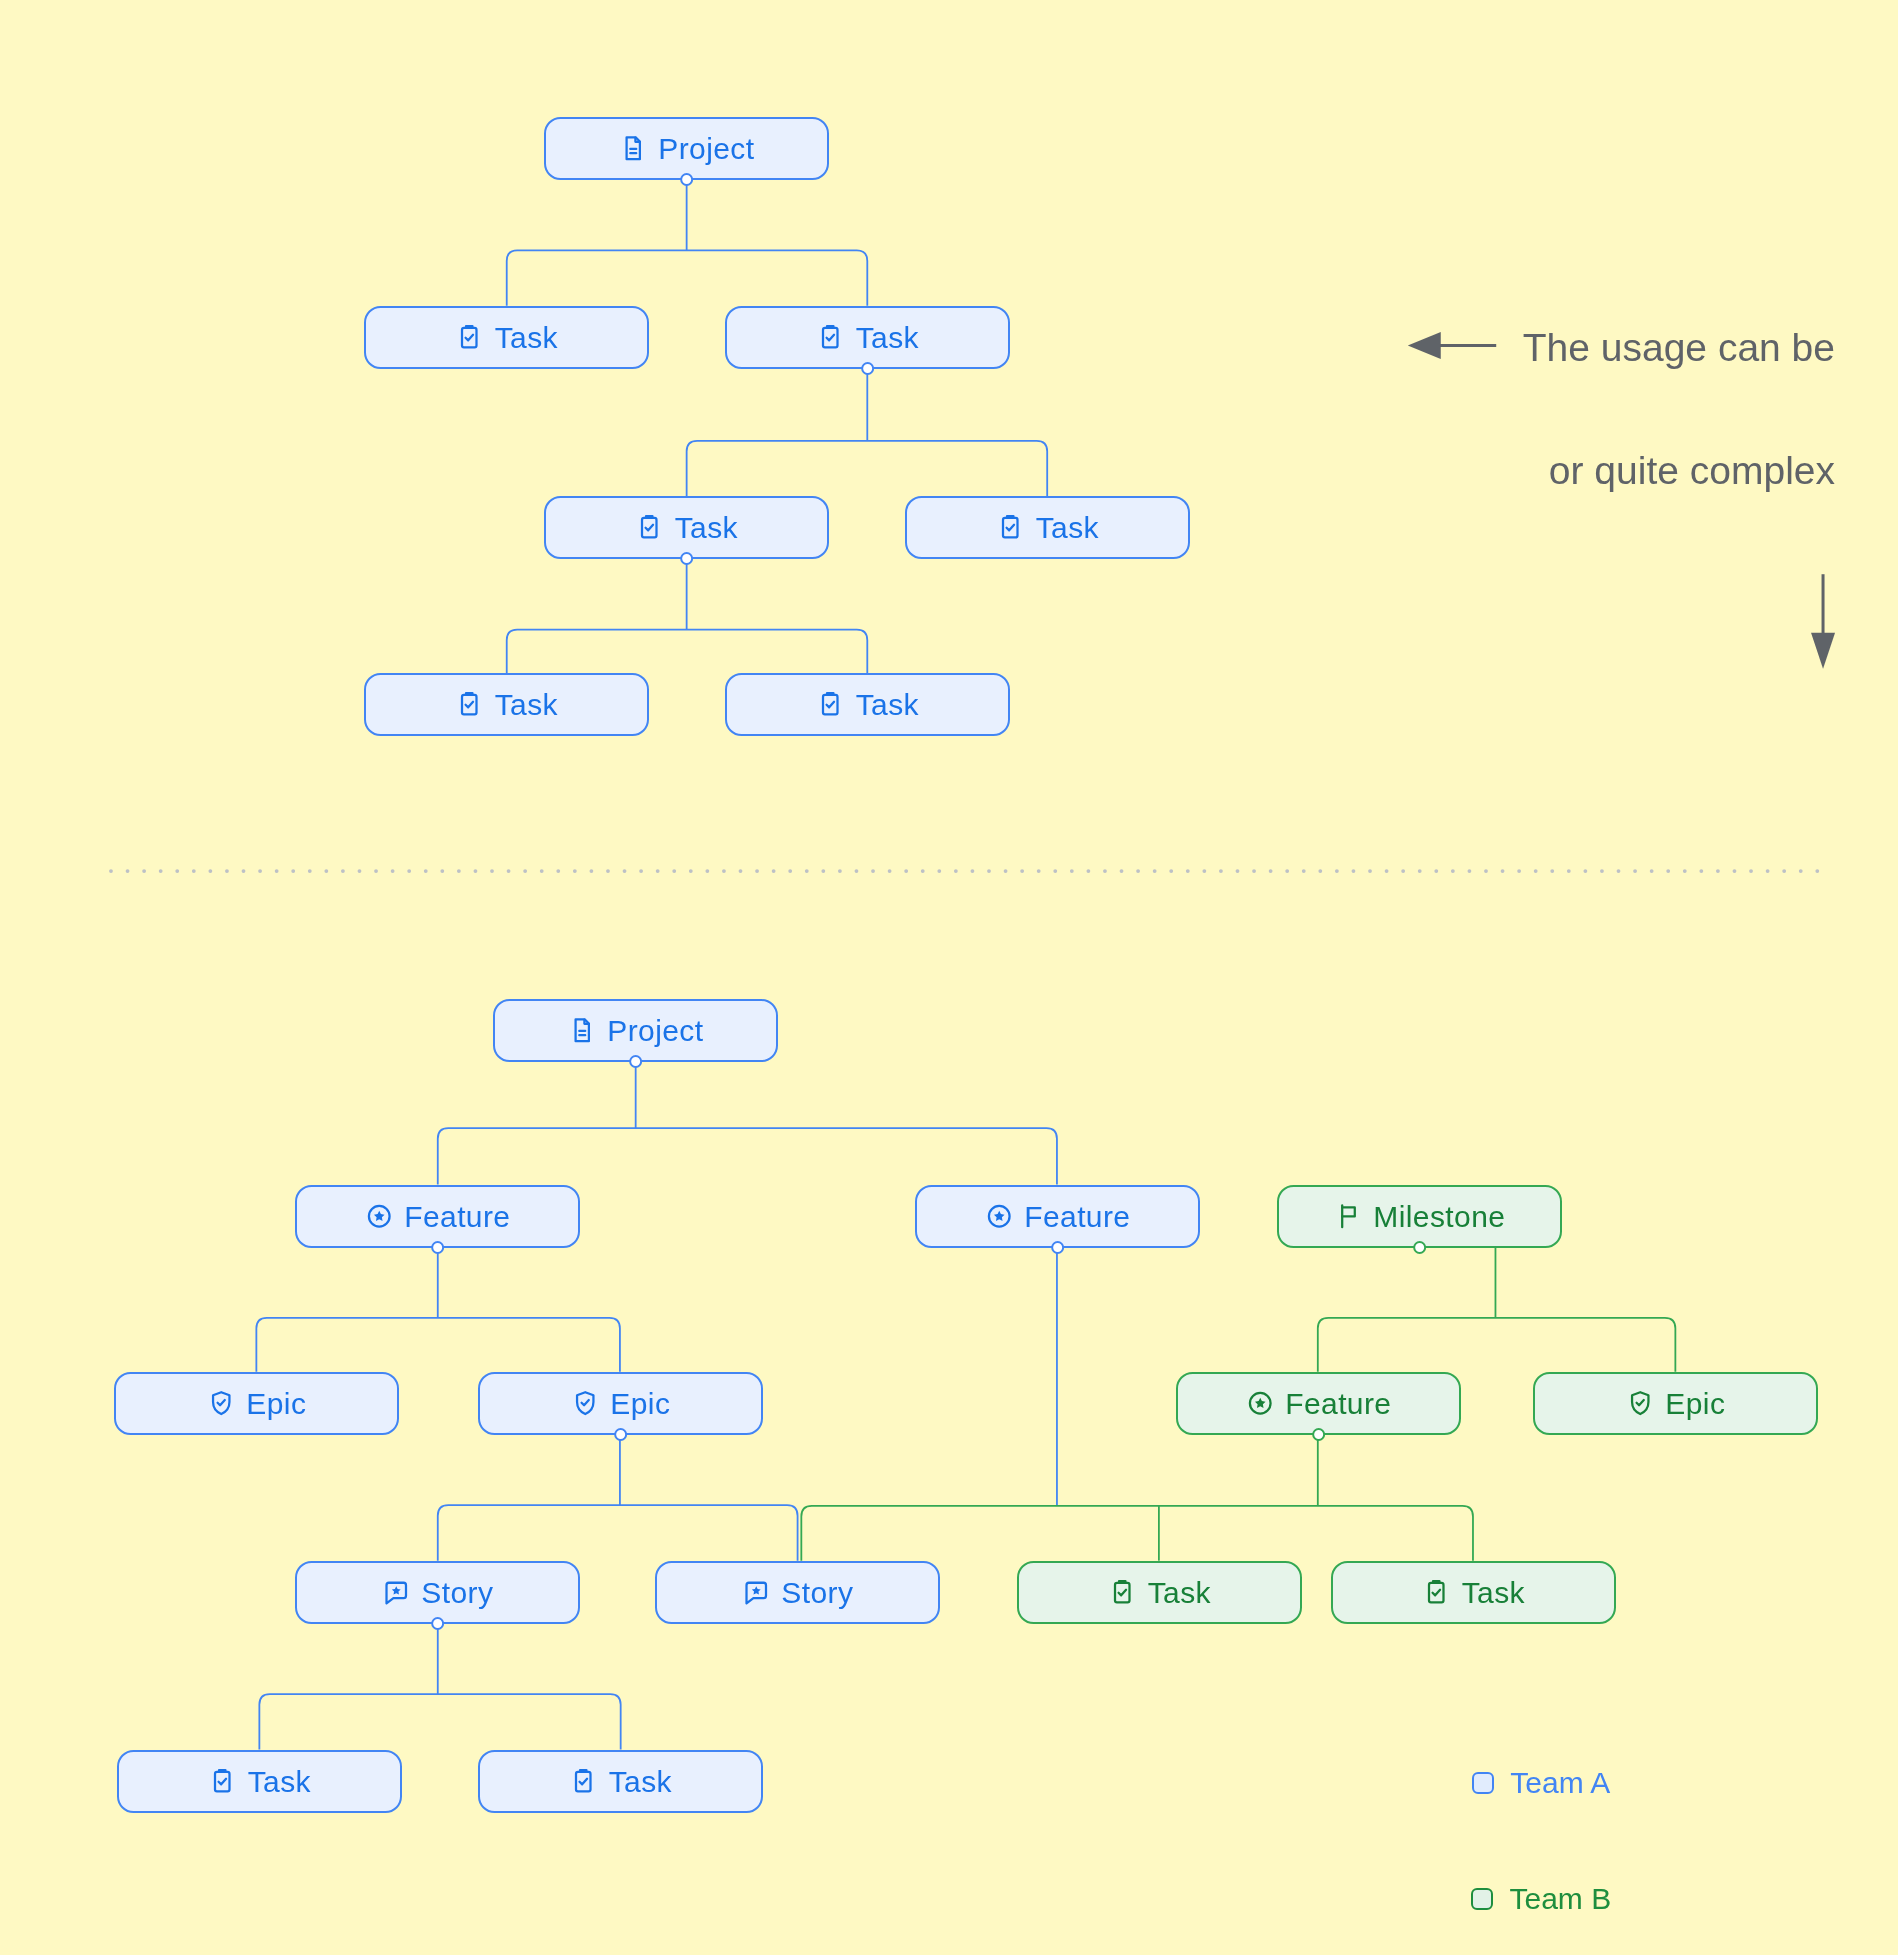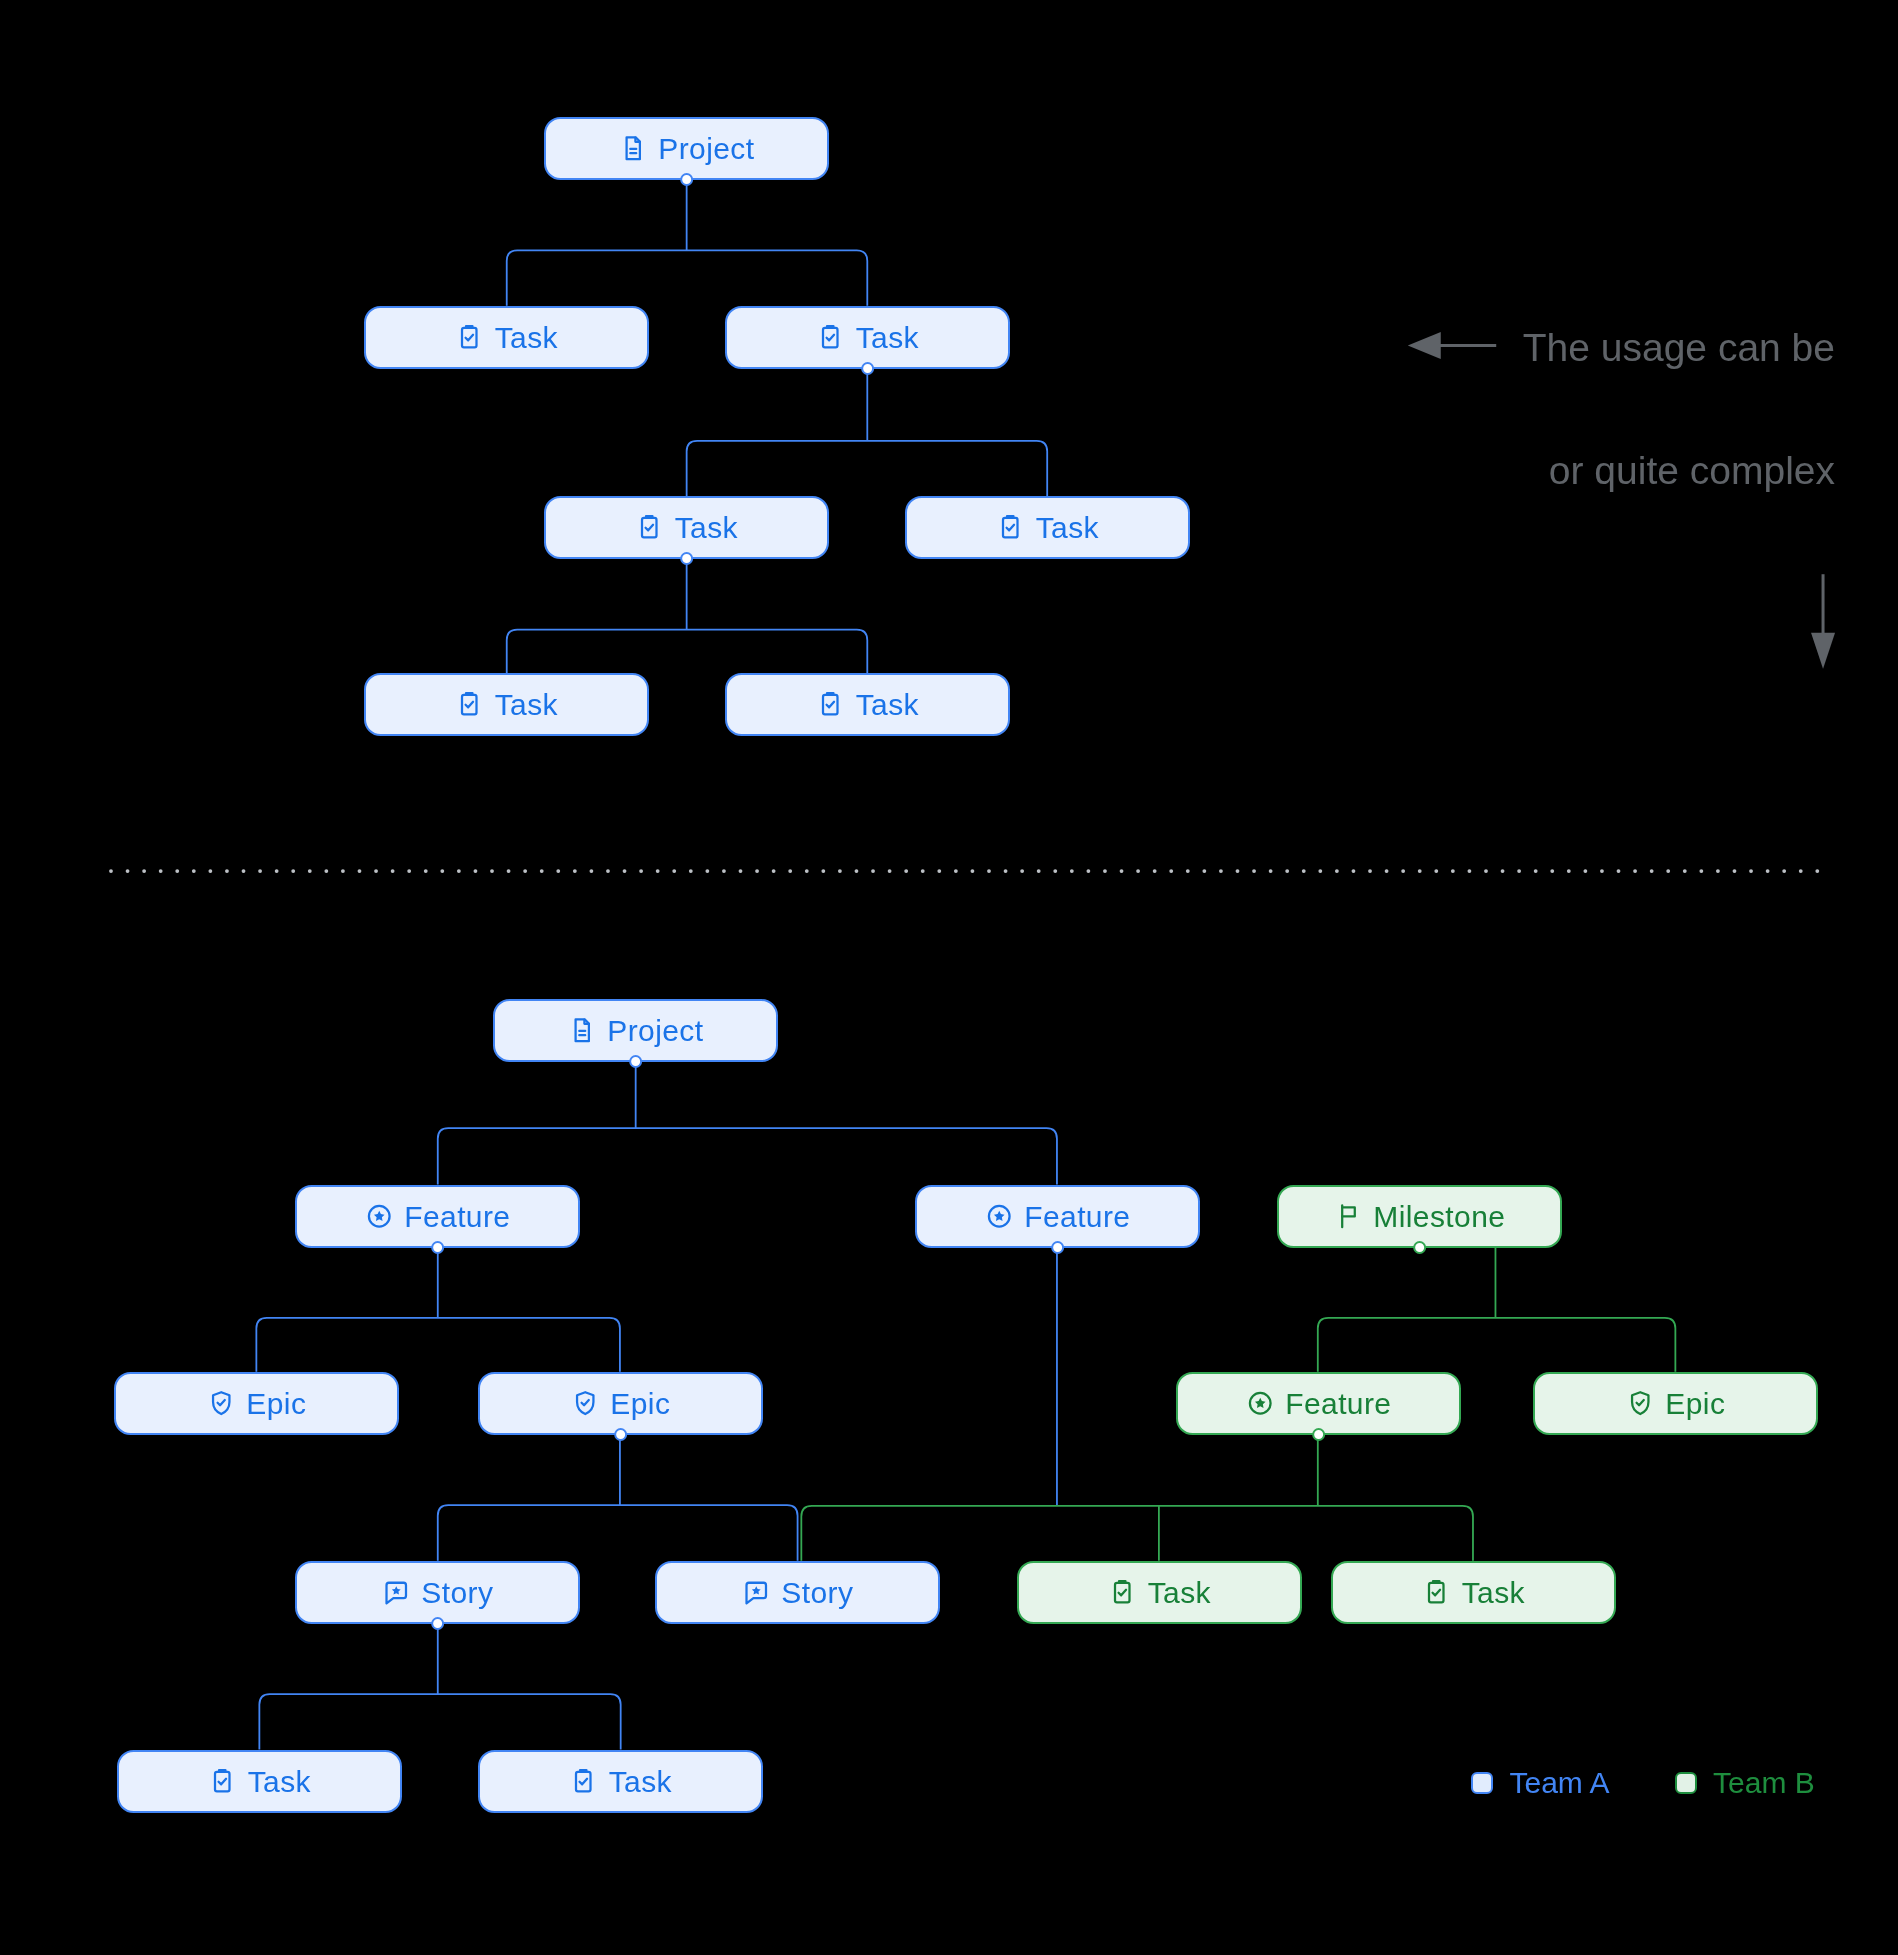--- a/index.html
+++ b/index.html
@@ -1,38 +1,38 @@
 <!DOCTYPE html>
 <html style="font-size:12px"><head>
 <meta charset="utf-8">
 <style>
   html,body{margin:0;padding:0;background:#ffffff;}
   #canvas{
-    position:relative;width:1898px;height:1955px;background:#000000;overflow:hidden;
+    position:relative;width:1898px;height:1955px;background:#fef9c3;overflow:hidden;
     font-family:"Liberation Sans","DejaVu Sans",sans-serif;
   }
   #wires{position:absolute;left:0;top:0;width:1898px;height:1955px;}
   .node{
     position:absolute;width:285px;height:63px;box-sizing:border-box;
     border-radius:16.5px;display:flex;align-items:center;justify-content:center;gap:11.2px;
     font-size:30px;font-weight:500;letter-spacing:0.4px;
   }
   .team-a{background:#e8f0fe;border:2.2px solid #4285f4;color:#1a73e8;}
   .team-b{background:#e6f4ea;border:2.2px solid #34a853;color:#188038;}
   .node .ic{width:28.5px;height:28.5px;flex:0 0 auto;}
   .port{
     position:absolute;left:50%;bottom:-8.2px;transform:translateX(-50%);
     width:9.7px;height:9.7px;border-radius:50%;background:#ffffff;border:2.2px solid #4285f4;
   }
   .team-b .port{border-color:#34a853;}
   .anno{
     position:absolute;right:63px;text-align:right;
     font-size:39px;line-height:58px;font-weight:500;color:#5f6368;margin-left:24px;
   }
-  .legend{position:absolute;left:1471px;top:1766px;display:flex;align-items:center;gap:65px;}
+  .legend{position:absolute;left:1471px;top:1766px;display:flex;align-items:center;gap:82px;flex-direction:column;}
   .legend-item{display:flex;align-items:center;gap:16.5px;font-size:30px;font-weight:500;}
   .legend-item .sw{width:18px;height:18px;border-radius:6px;box-sizing:content-box;border:2.2px solid;}
   .sw-a{background:#e1ecfd;border-color:#4285f4;}
   .sw-b{background:#e2f2e7;border-color:#34a853;}
   .lg-a{color:#4285f4;}
   .lg-b{color:#1e8e3e;}
 </style>
 </head>
 <body>
 

